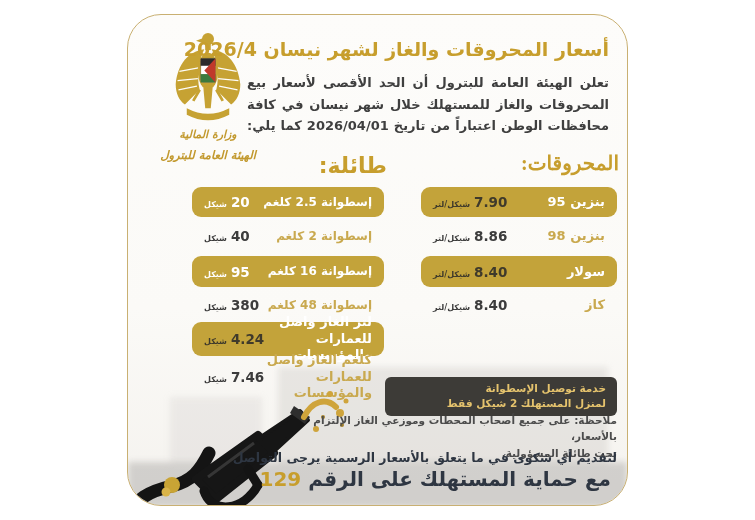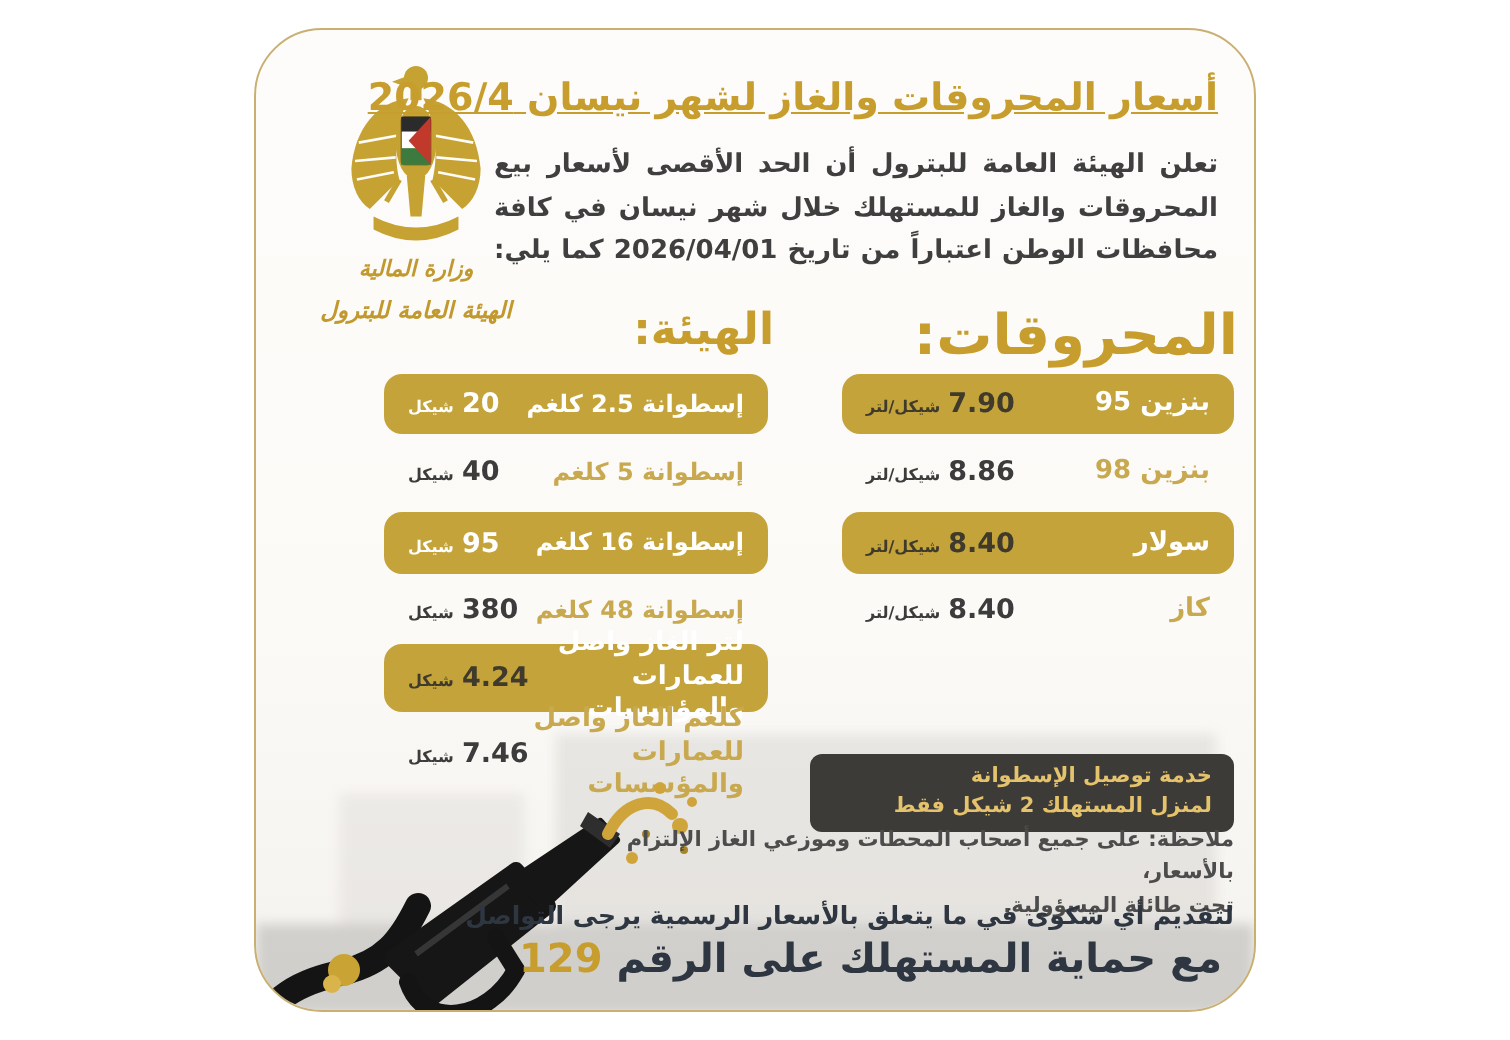--- a/index.html
+++ b/index.html
@@ -20,26 +20,26 @@
   .photo .ph-kiosk    { position:absolute; left:42px; top:30px; width:92px; height:66px; background:rgba(173,170,165,.16); }
   .photo .ph-band     { position:absolute; left:0; top:95px; width:100%; height:45px; background:rgba(167,165,161,.45); }
 
   
   .logo { position:absolute; left:20px; top:12px; width:120px; text-align:center; }
   .logo svg { display:block; margin:0 auto; }
   .logo .ministry  { margin-top:5px; font-size:11px; font-weight:bold; color:#c2992e; direction:rtl; }
   .logo .authority { margin-top:7px; font-size:11.5px; font-weight:bold; color:#c2992e; direction:rtl;text-align:center; }
 
   
-  .title { position:absolute; right:18px; top:23px; font-size:19px; font-weight:bold; color:#c79e2d; direction:rtl; white-space:nowrap;text-decoration:underline; }
+  .title { position:absolute; right:18px; top:23px; font-size:19px; font-weight:bold; color:#c79e2d; direction:rtl; white-space:nowrap; }
   .intro { position:absolute; right:18px; top:57px; width:362px; direction:rtl; color:#3f3f3f; font-size:13px; font-weight:bold; }
   .intro .iline { line-height:21.5px; text-align:justify; text-align-last:justify; }
 
   
-  .fuel-heading { position:absolute; right:8px;  top:136px; font-size:28px; font-weight:bold; color:#c79e2d; direction:rtl; }
+  .fuel-heading { position:absolute; right:8px;  top:136px; font-size:20px; font-weight:bold; color:#c79e2d; direction:rtl;font-family:Liberation Serif, serif; }
   .gas-heading  { position:absolute; right:240px; top:138px; font-size:22px; font-weight:bold; color:#c79e2d; direction:rtl; }
 
   
   .fuel-col { position:absolute; right:10px;  top:172px; width:196px; }
   .gas-col  { position:absolute; right:243px; top:172px; width:192px; }
   .row { display:flex; justify-content:space-between; align-items:center; direction:rtl; padding:0 12px; border-radius:9px; }
   .pill { background:#c3a33a; }
   .pill .rlabel { color:#ffffff; }
   .plain .rlabel { color:#c9a94f; }
   .rlabel { font-weight:bold; font-size:13px; line-height:1.2; }
@@ -52,21 +52,21 @@
   .price-plain { color:#3c3c3c; }
   .price-light { color:#ffffff; }
   .fr1 { height:30px; }
   .fr2 { height:26px; margin-top:6px; }
   .fr3 { height:31px; margin-top:7px; }
   .fr4 { height:26px; margin-top:5px; }
   .gr5 { height:34px; margin-top:4px; }
   .gr6 { height:34px; margin-top:4px; }
 
   
-  .badge { position:absolute; right:10px; top:362px; width:212px; background:#3d3b37; border-radius:6px;
+  .badge { position:absolute; right:10px; top:362px; width:232px; background:#3d3b37; border-radius:6px;
            padding:4px 11px 5px; direction:rtl; color:#e5c36d; font-size:10.5px; font-weight:bold; line-height:1.45; text-align:right; }
 
   
   .note { position:absolute; right:10px; top:397px; width:330px; direction:rtl; text-align:right;
           color:#4c4c4c; font-size:10.5px; font-weight:bold; line-height:1.55; }
 
   
   .footer-l1 { position:absolute; right:10px; top:435px; direction:rtl; color:#2e3642; font-size:12.5px; font-weight:bold; white-space:nowrap; }
   .footer-l2 { position:absolute; right:16px; top:452px; direction:rtl; color:#2e3642; font-size:20px; font-weight:bold; white-space:nowrap; }
   .footer-l2 .hotline { color:#c79e2d; }
@@ -143,31 +143,31 @@
       </div>
       <div class="row plain fr4">
         <span class="rlabel">كاز</span>
         <span class="price price-plain">
           <b>8.40</b>
           <i>شيكل/لتر</i>
         </span>
       </div>
     </div>
 
-    <div class="gas-heading z2 abs">الهيئة:</div>
+    <div class="gas-heading z2 abs">طائلة:</div>
     <div class="gas-col z2 abs">
       <div class="row pill fr1">
         <span class="rlabel">إسطوانة 2.5 كلغم</span>
         <span class="price price-light">
           <b>20</b>
           <i>شيكل</i>
         </span>
       </div>
       <div class="row plain fr2">
-        <span class="rlabel">إسطوانة 5 كلغم</span>
+        <span class="rlabel">إسطوانة 2 كلغم</span>
         <span class="price price-plain">
           <b>40</b>
           <i>شيكل</i>
         </span>
       </div>
       <div class="row pill fr3">
         <span class="rlabel">إسطوانة 16 كلغم</span>
         <span class="price price-light">
           <b>95</b>
           <i>شيكل</i>

